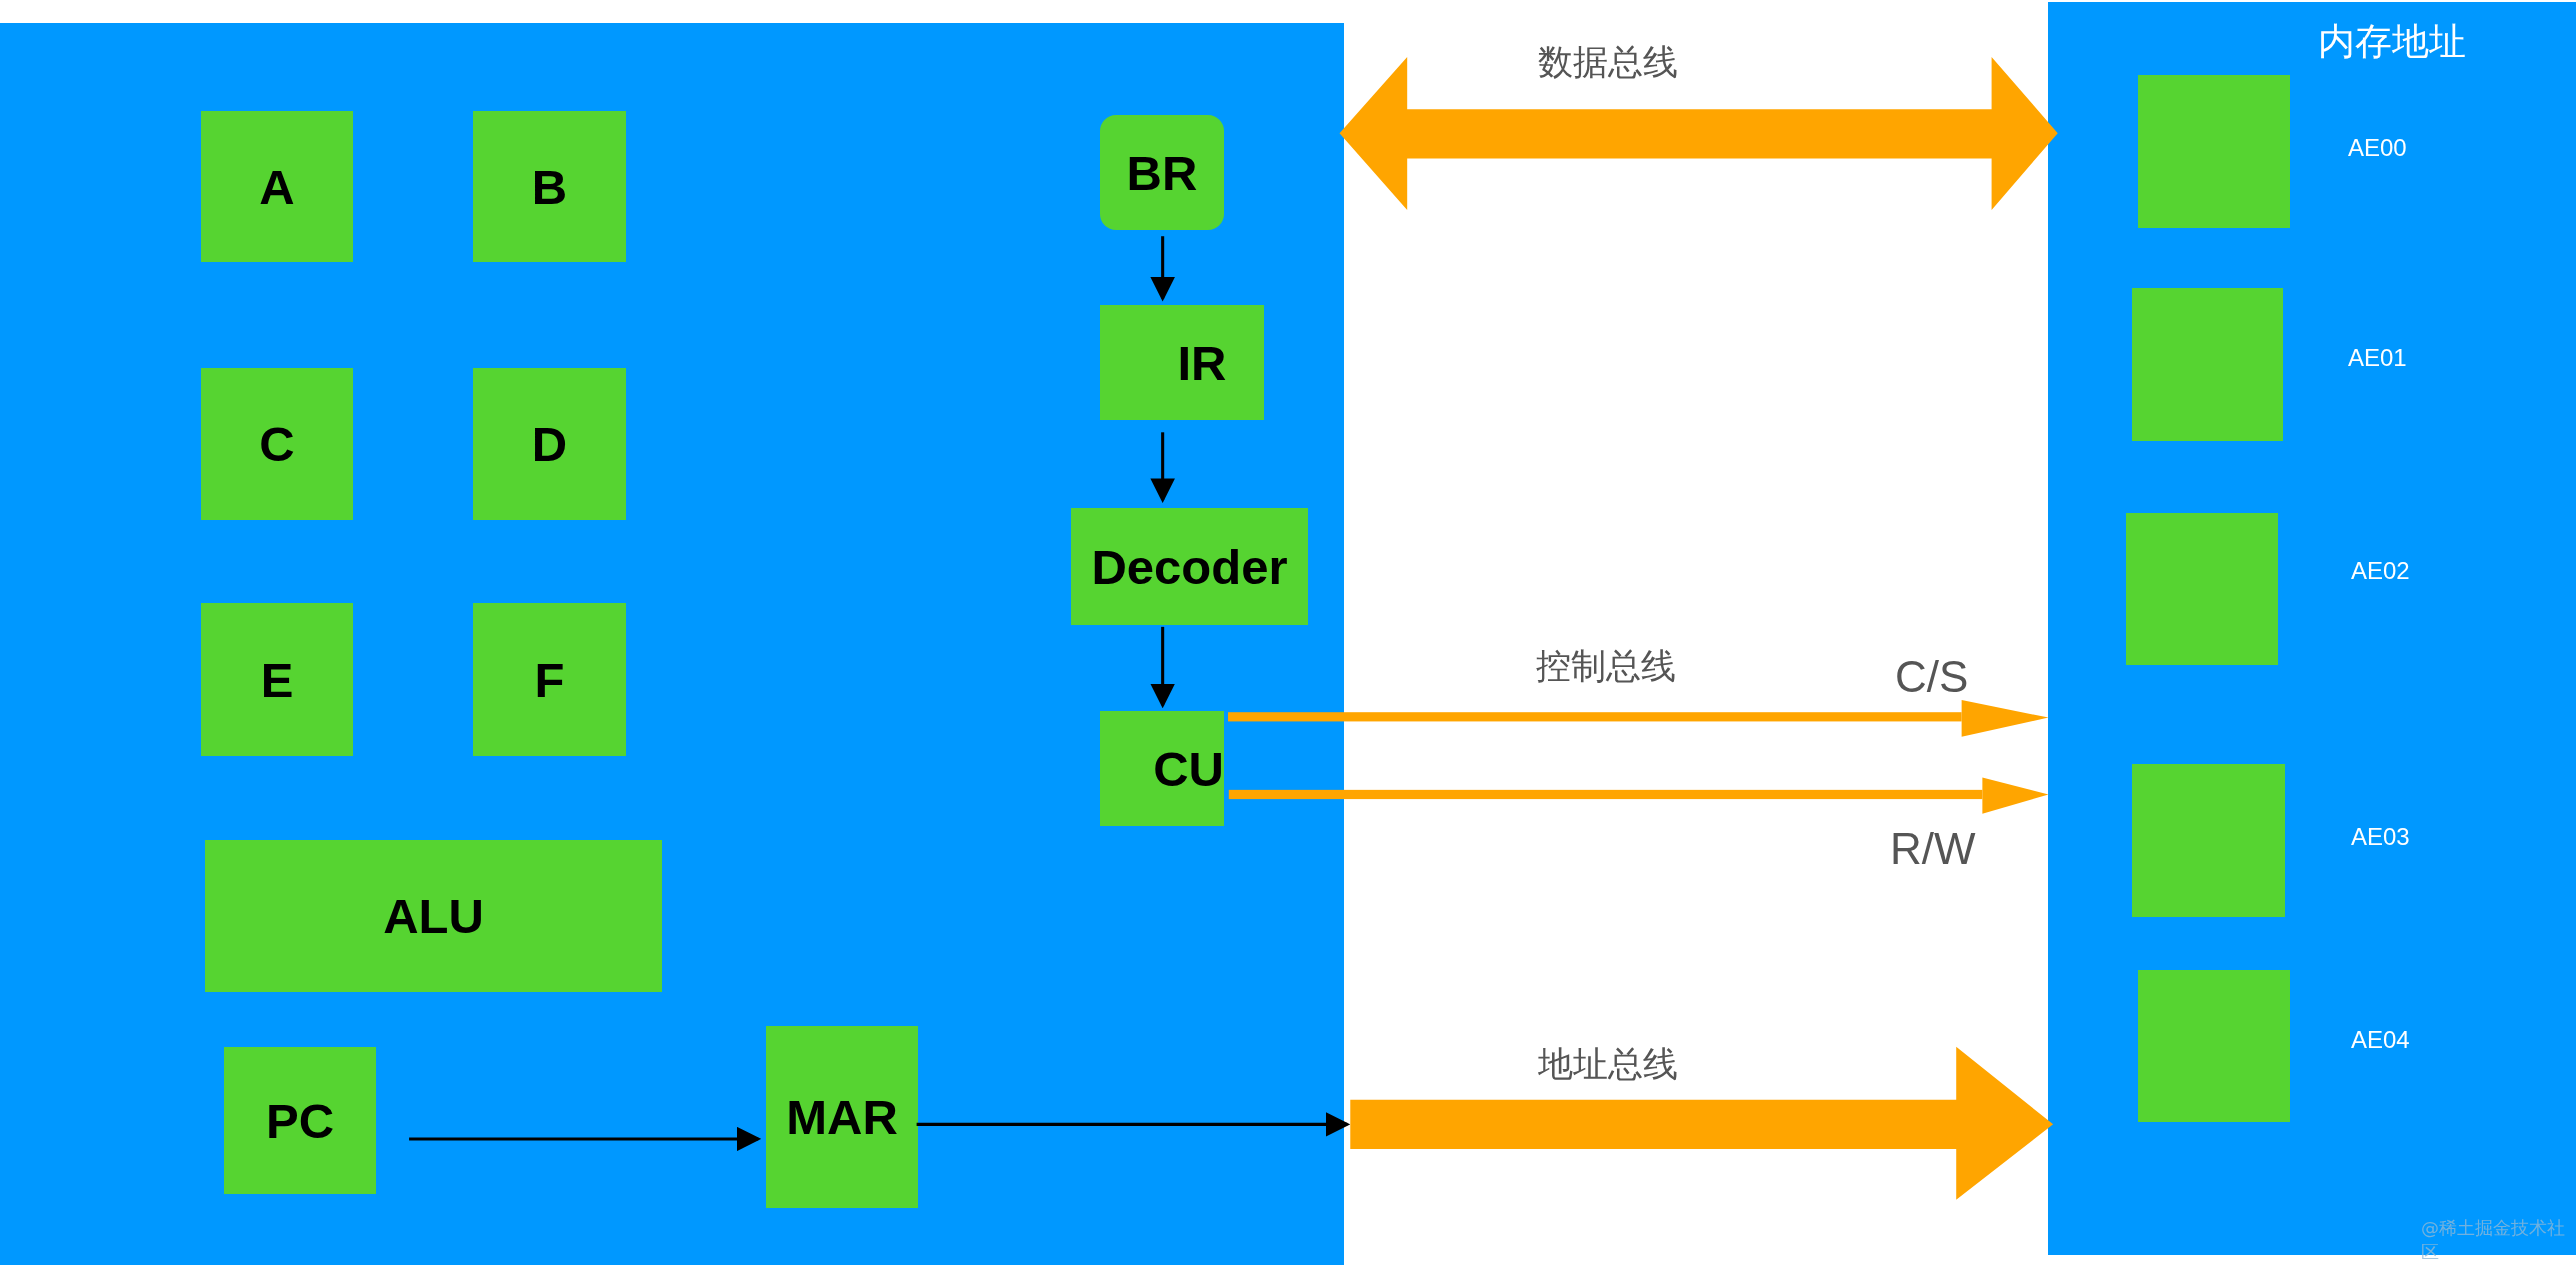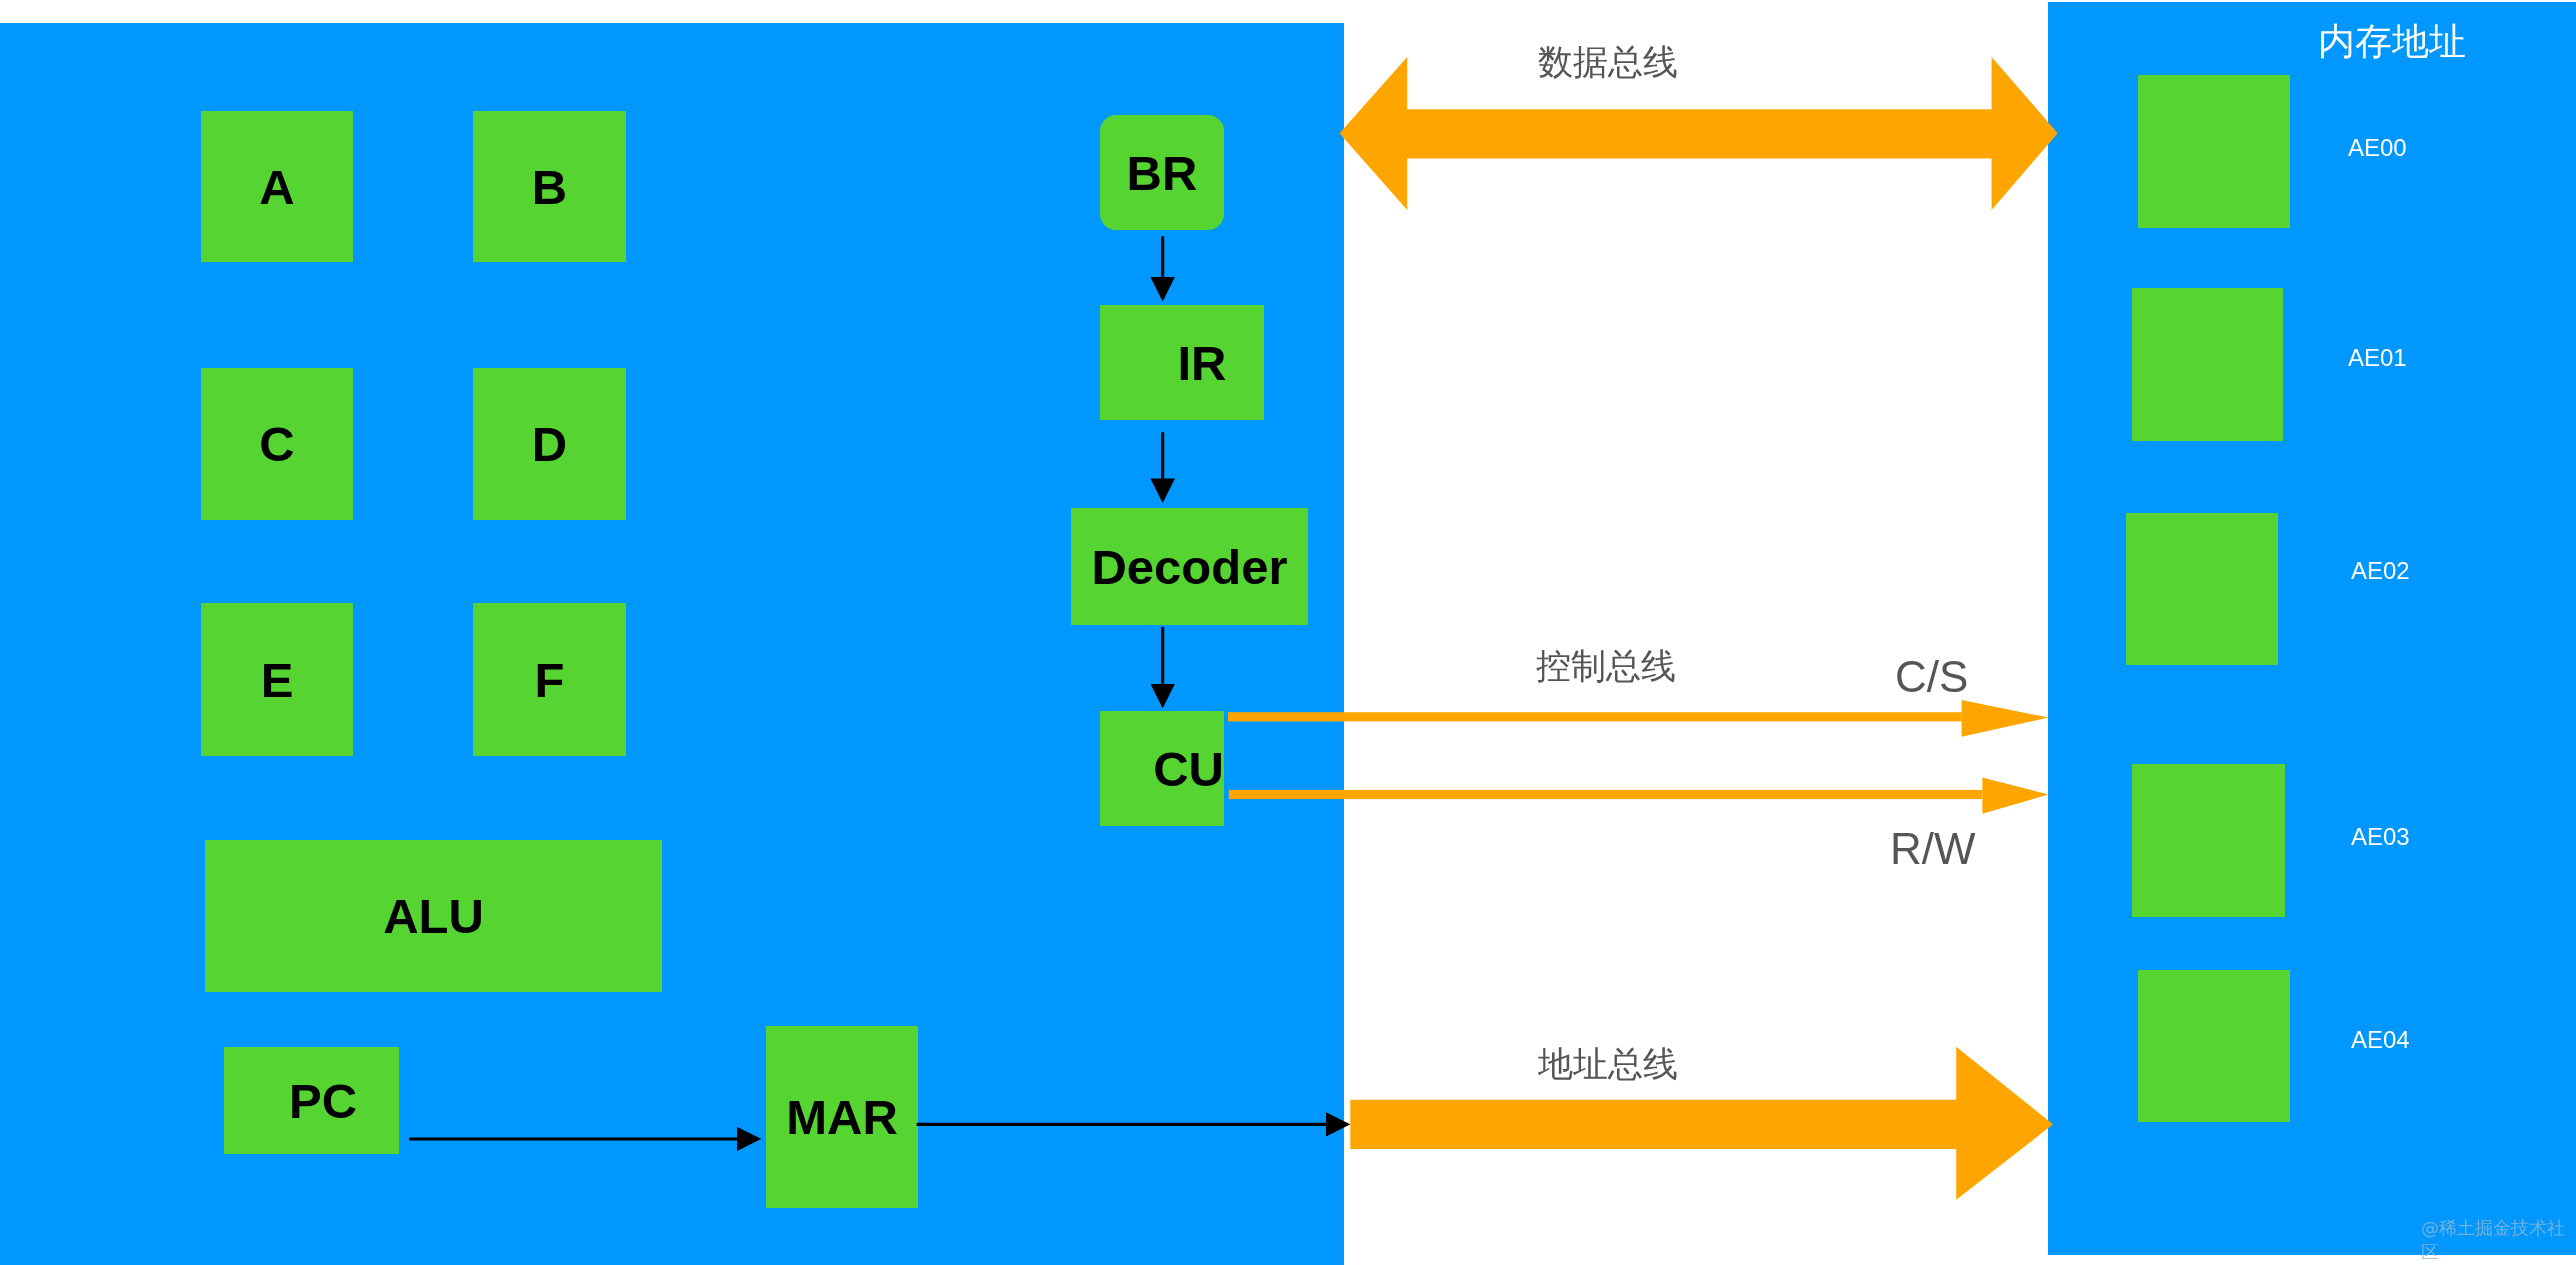--- a/index.html
+++ b/index.html
@@ -38,21 +38,21 @@
     <span>E</span>
   </div>
 <div class="box" style="left:473px;top:603px;width:153px;height:153px;">
     <span>F</span>
   </div>
 
 <div class="box" style="left:205px;top:840px;width:457px;height:152px;">
     <span>ALU</span>
   </div>
 
-<div class="box" style="left:224px;top:1047px;width:152px;height:107px;padding-left:23px;">
+<div class="box" style="left:224px;top:1047px;width:152px;height:147px;">
     <span>PC</span>
   </div>
 <div class="box" style="left:766px;top:1026px;width:152px;height:182px;">
     <span>MAR</span>
   </div>
 
 <div class="box" style="left:1100px;top:115px;width:124px;height:115px;border-radius:16px;">
     <span>BR</span>
   </div>
 <div class="box" style="left:1100px;top:305px;width:124px;height:115px;padding-left:40px;">

